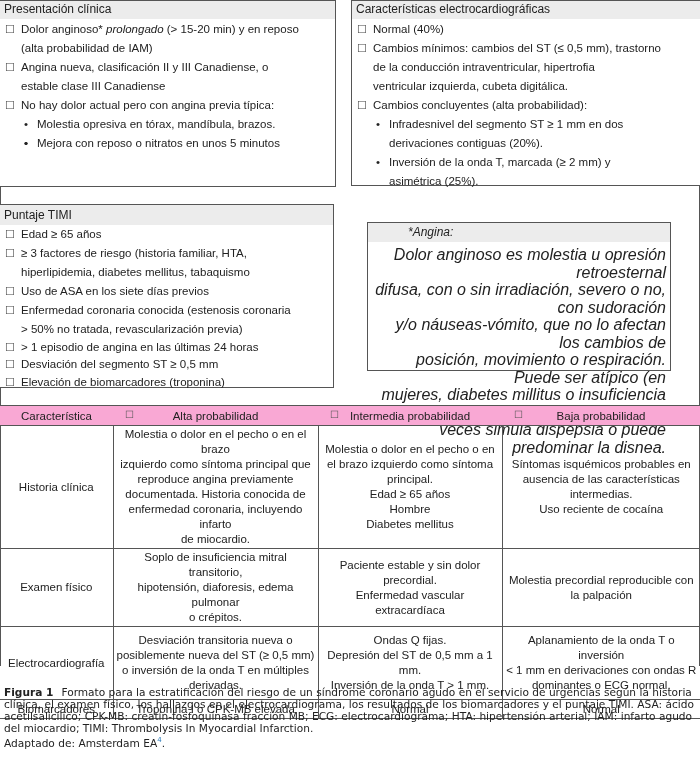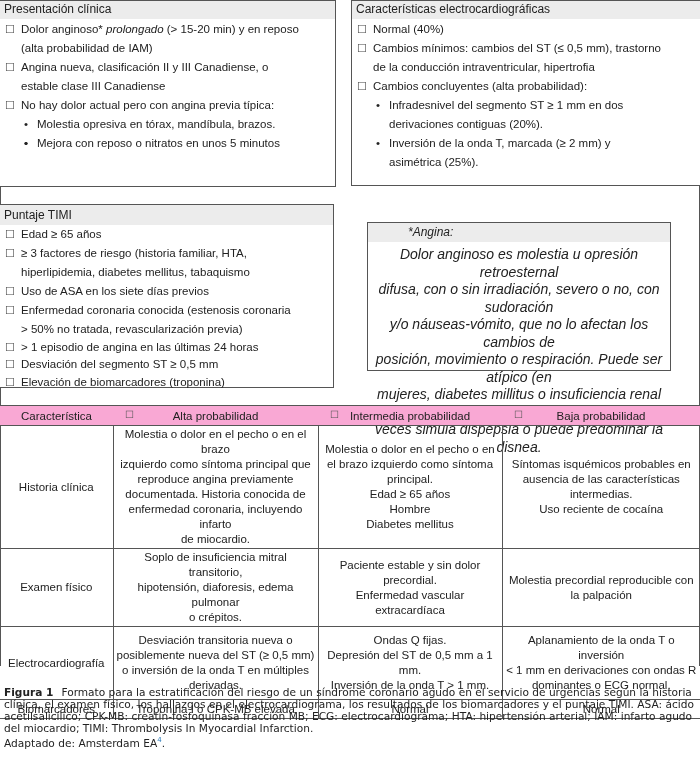--- a/index.html
+++ b/index.html
@@ -7,21 +7,21 @@
   body { position: relative; font-family: "Liberation Sans", sans-serif; color: #222; }
   .frame { position: absolute; left: 0; top: 0; width: 700px; height: 666px; border-left: 1px solid #555; border-right: 1px solid #555; }
   .box { position: absolute; border: 1px solid #555; background: #fff; }
   .box-head { background: #ececec; font-size: 12px; line-height: 17px; height: 18px; padding-left: 4px; color: #222; }
   .list { list-style: none; font-size: 11.5px; color: #222; }
   .list li { position: relative; padding-left: 21px; line-height: 19px; }
   .list li .cb { position: absolute; left: 5px; top: 0; font-size: 11px; color: #444; }
   .list li.sub { padding-left: 37px; }
   .list li.sub .dot { position: absolute; left: 24px; top: 0; }
   .list li .cont { display: block; }
-  .angina-body { font-size: 14px; font-style: italic; line-height: 17.5px; text-align: center; padding: 4px 4px 0 4px; color: #222; }
+  .angina-body { font-size: 16px; font-style: italic; line-height: 17.5px; text-align: right; padding: 4px 4px 0 4px; color: #222; }
   .angina-head { font-style: italic; }
   table.strat { position: absolute; left: 0; top: 405px; width: 700px; border-collapse: collapse; font-size: 11.5px; color: #222; }
   table.strat th { background: #f9a8d4; font-weight: normal; height: 20px; border-top: 1px solid #555; border-bottom: 1px solid #555; text-align: center; position: relative; }
   table.strat th .hcb { position: absolute; left: 12px; top: 3px; font-size: 10px; color: #555; }
   table.strat td { border: 1px solid #555; text-align: center; vertical-align: middle; line-height: 15px; padding: 1px 3px; }
   table.strat td:first-child { border-left: none; }
   table.strat td:last-child { border-right: none; }
   .caption { position: absolute; left: 4px; top: 686px; width: 694px; font-family: "DejaVu Sans", sans-serif; font-size: 10.6px; line-height: 12px; color: #222; }
   .caption .fig-label { font-weight: bold; margin-right: 8px; }
   .caption sup { color: #2a7ab8; font-size: 7px; }
@@ -58,20 +58,21 @@
   <div class="box-head">Características electrocardiográficas</div>
   <ul class="list" style="padding-top:1px;">
     <li>
       <span class="cb">☐</span>
       <span class="cont">Normal (40%)</span>
     </li>
     <li>
       <span class="cb">☐</span>
       <span class="cont">Cambios mínimos: cambios del ST (≤ 0,5 mm), trastorno</span>
       <span class="cont">de la conducción intraventricular, hipertrofia</span>
+      <span class="cont">ventricular izquierda, cubeta digitálica.</span>
     </li>
     <li>
       <span class="cb">☐</span>
       <span class="cont">Cambios concluyentes (alta probabilidad):</span>
     </li>
     <li class="sub">
       <span class="dot">•</span>
       <span class="cont">Infradesnivel del segmento ST ≥ 1 mm en dos</span>
       <span class="cont">derivaciones contiguas (20%).</span>
     </li>

